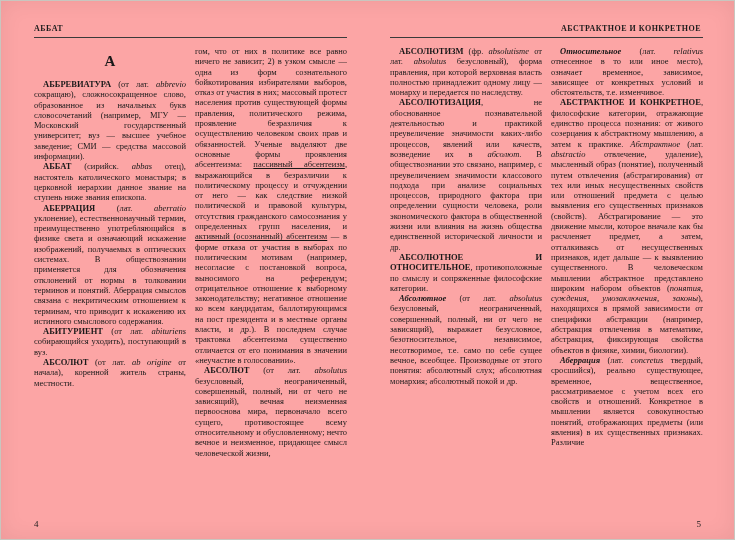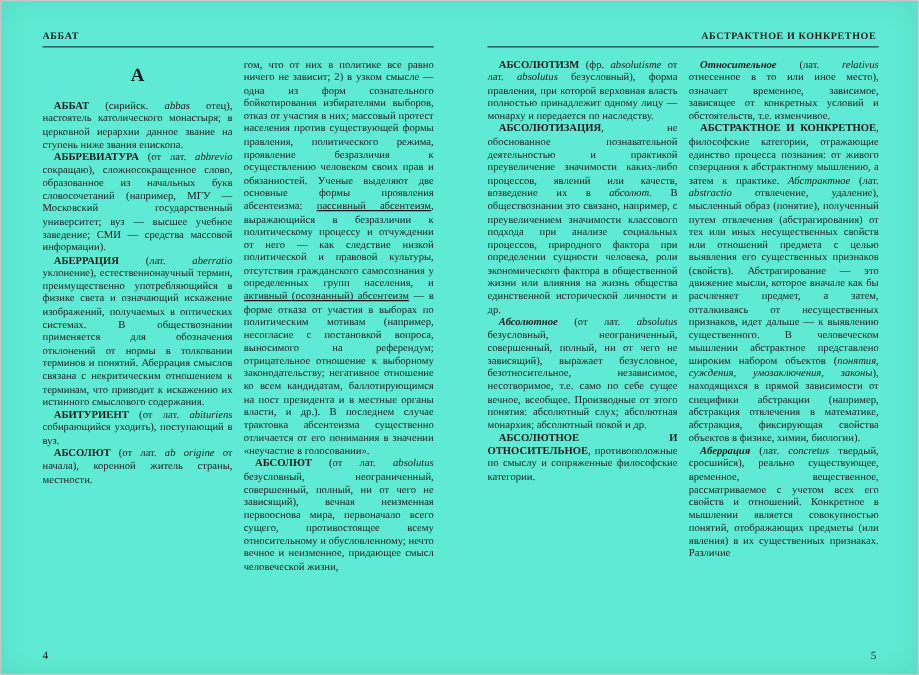--- a/index.html
+++ b/index.html
@@ -1,20 +1,20 @@
 <!DOCTYPE html>
 <html><head>
 <meta charset="utf-8">
 <style>
   * { margin:0; padding:0; box-sizing:border-box; }
   html,body { width:735px; height:540px; overflow:hidden; background:#d8d6d0; }
   body { font-family:"Liberation Serif", serif; color:#1a1a1a; }
   .spread {
     position:relative; width:735px; height:540px;
-    background:#5eead4; border:1px solid #c8c6bf;
+    background:#fca5a5; border:1px solid #c8c6bf;
     box-shadow: inset 0 0 22px rgba(0,0,0,0.07);
   }
   .running-head {
     position:absolute; top:23px; font-size:8px; font-weight:bold;
     letter-spacing:0.5px; color:#1c1c1c; white-space:nowrap;
   }
   .rh-left { left:33px; }
   .rh-right { right:33px; }
   .head-rule { position:absolute; top:36px; height:1px; background:#3a3a3a; }
   .rule-left { left:33px; width:313px; }
@@ -47,35 +47,35 @@
 <body>
 
 <div class="spread">
   <div class="running-head rh-left">АББАТ</div>
   <div class="running-head rh-right">АБСТРАКТНОЕ И КОНКРЕТНОЕ</div>
   <div class="head-rule rule-left"></div>
   <div class="head-rule rule-right"></div>
 
   <div class="col col1">
       <div class="section-letter">А</div>
+      <p class="entry"><span class="term">АББРЕВИАТУРА</span> (от лат. <span class="m-i">abbrevio</span> сокращаю), сложносокращенное слово, образованное из начальных букв словосочетаний (например, МГУ — Московский государственный университет; вуз — высшее учебное заведение; СМИ — средства массовой информации).</p>
       <p class="entry"><span class="term">АББАТ</span> (сирийск. <span class="m-i">abbas</span> отец), настоятель католического монастыря; в церковной иерархии данное звание на ступень ниже звания епископа.</p>
-      <p class="entry"><span class="term">АББРЕВИАТУРА</span> (от лат. <span class="m-i">abbrevio</span> сокращаю), сложносокращенное слово, образованное из начальных букв словосочетаний (например, МГУ — Московский государственный университет; вуз — высшее учебное заведение; СМИ — средства массовой информации).</p>
       <p class="entry"><span class="term">АБЕРРАЦИЯ</span> (лат. <span class="m-i">aberratio</span> уклонение), естественнонаучный термин, преимущественно употребляющийся в физике света и означающий искажение изображений, получаемых в оптических системах. В обществознании применяется для обозначения отклонений от нормы в толковании терминов и понятий. Аберрация смыслов связана с некритическим отношением к терминам, что приводит к искажению их истинного смыслового содержания.</p>
       <p class="entry"><span class="term">АБИТУРИЕНТ</span> (от лат. <span class="m-i">abituriens</span> собирающийся уходить), поступающий в вуз.</p>
       <p class="entry"><span class="term">АБСОЛЮТ</span> (от лат. <span class="m-i">ab origine</span> от начала), коренной житель страны, местности.</p>
     </div>
   <div class="col col2">
       <p class="entry cont">гом, что от них в политике все равно ничего не зависит; 2) в узком смысле — одна из форм сознательного бойкотирования избирателями выборов, отказ от участия в них; массовый протест населения против существующей формы правления, политического режима, проявление безразличия к осуществлению человеком своих прав и обязанностей. Ученые выделяют две основные формы проявления абсентеизма: <span class="m-u">пассивный абсентеизм</span>, выражающийся в безразличии к политическому процессу и отчуждении от него — как следствие низкой политической и правовой культуры, отсутствия гражданского самосознания у определенных групп населения, и <span class="m-u">активный (осознанный) абсентеизм</span> — в форме отказа от участия в выборах по политическим мотивам (например, несогласие с постановкой вопроса, выносимого на референдум; отрицательное отношение к выборному законодательству; негативное отношение ко всем кандидатам, баллотирующимся на пост президента и в местные органы власти, и др.). В последнем случае трактовка абсентеизма существенно отличается от его понимания в значении «неучастие в голосовании».</p>
       <p class="entry"><span class="term">АБСОЛЮТ</span> (от лат. <span class="m-i">absolutus</span> безусловный, неограниченный, совершенный, полный, ни от чего не зависящий), вечная неизменная первооснова мира, первоначало всего сущего, противостоящее всему относительному и обусловленному; нечто вечное и неизменное, придающее смысл человеческой жизни,</p>
     </div>
   <div class="col col3">
       <p class="entry"><span class="term">АБСОЛЮТИЗМ</span> (фр. <span class="m-i">absolutisme</span> от лат. <span class="m-i">absolutus</span> безусловный), форма правления, при которой верховная власть полностью принадлежит одному лицу — монарху и передается по наследству.</p>
       <p class="entry"><span class="term">АБСОЛЮТИЗАЦИЯ</span>, не обоснованное познавательной деятельностью и практикой преувеличение значимости каких-либо процессов, явлений или качеств, возведение их в <span class="m-i">абсолют.</span> В обществознании это связано, например, с преувеличением значимости классового подхода при анализе социальных процессов, природного фактора при определении сущности человека, роли экономического фактора в общественной жизни или влияния на жизнь общества единственной исторической личности и др.</p>
+      <p class="entry"><span class="term">АБСОЛЮТНОЕ И ОТНОСИТЕЛЬНОЕ</span>, противоположные по смыслу и сопряженные философские категории.</p>
       <p class="entry"><span class="term bi">Абсолютное</span> (от лат. <span class="m-i">absolutus</span> безусловный, неограниченный, совершенный, полный, ни от чего не зависящий), выражает безусловное, безотносительное, независимое, несотворимое, т.е. само по себе сущее вечное, всеобщее. Производные от этого понятия: абсолютный слух; абсолютная монархия; абсолютный покой и др.</p>
-      <p class="entry"><span class="term">АБСОЛЮТНОЕ И ОТНОСИТЕЛЬНОЕ</span>, противоположные по смыслу и сопряженные философские категории.</p>
     </div>
   <div class="col col4">
       <p class="entry"><span class="term bi">Относительное</span> (лат. <span class="m-i">relativus</span> отнесенное в то или иное место), означает временное, зависимое, зависящее от конкретных условий и обстоятельств, т.е. изменчивое.</p>
       <p class="entry"><span class="term">АБСТРАКТНОЕ И КОНКРЕТНОЕ</span>, философские категории, отражающие единство процесса познания: от живого созерцания к абстрактному мышлению, а затем к практике. <span class="m-bi">Абстрактное</span> (лат. <span class="m-i">abstractio</span> отвлечение, удаление), мысленный образ (понятие), полученный путем отвлечения (абстрагирования) от тех или иных несущественных свойств или отношений предмета с целью выявления его существенных признаков (свойств). Абстрагирование — это движение мысли, которое вначале как бы расчленяет предмет, а затем, отталкиваясь от несущественных признаков, идет дальше — к выявлению существенного. В человеческом мышлении абстрактное представлено широким набором объектов (<span class="m-i">понятия, суждения, умозаключения, законы</span>), находящихся в прямой зависимости от специфики абстракции (например, абстракция отвлечения в математике, абстракция, фиксирующая свойства объектов в физике, химии, биологии).</p>
       <p class="entry"><span class="term bi">Аберрация</span> (лат. <span class="m-i">concretus</span> твердый, сросшийся), реально существующее, временное, вещественное, рассматриваемое с учетом всех его свойств и отношений. Конкретное в мышлении является совокупностью понятий, отображающих предметы (или явления) в их существенных признаках. Различие</p>
     </div>
 
   <div class="page-num pn-left">4</div>
   <div class="page-num pn-right">5</div>
 </div>

